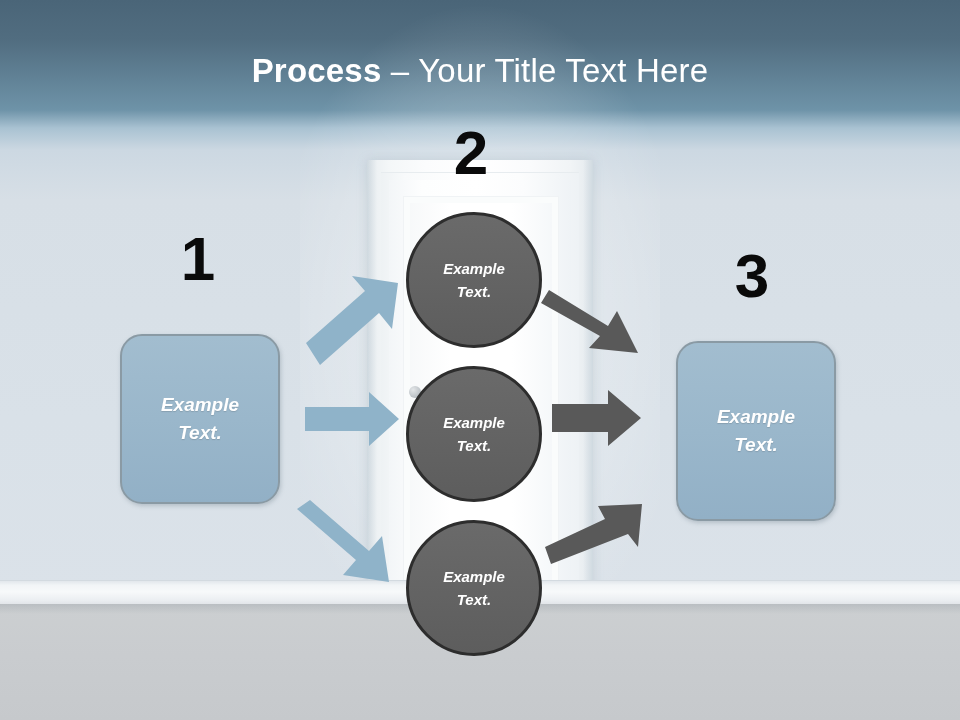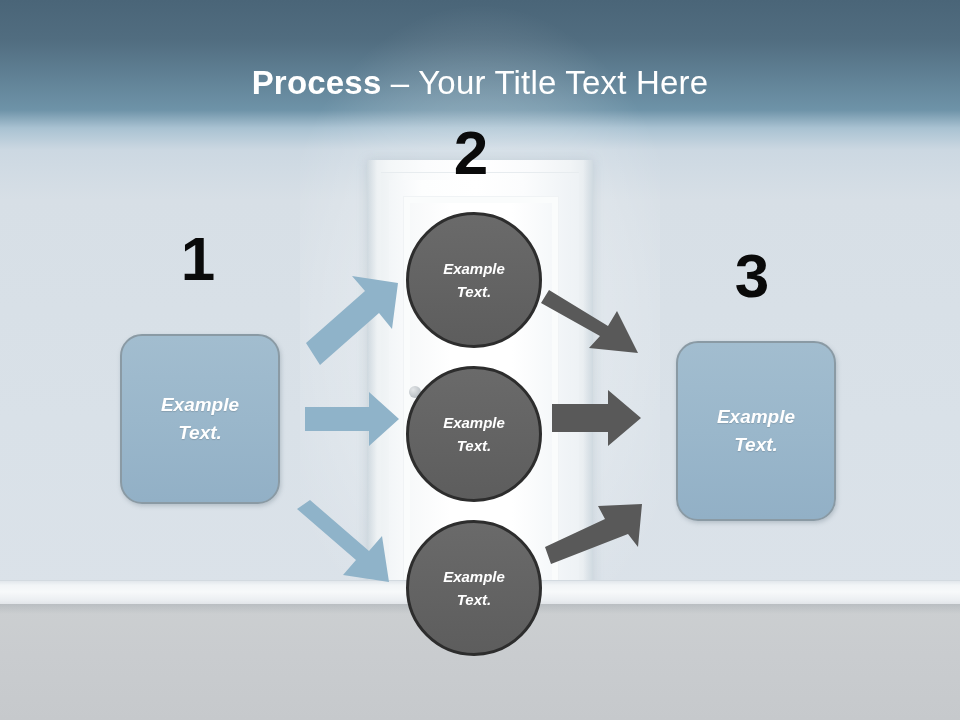--- a/index.html
+++ b/index.html
@@ -126,21 +126,20 @@
   
   .title {
     position: absolute;
     left: 0; top: 52px;
     width: 960px;
     text-align: center;
     font-size: 33px;
     color: #ffffff;
     letter-spacing: 0.2px;
     white-space: nowrap;
-    margin-top: 12px;
   }
   .title b { font-weight: bold; }
   .title span.light { font-weight: normal; }
 
   
   .rbox {
     position: absolute;
     background: linear-gradient(to bottom, #a2bdcf 0%, #9ab7cb 50%, #92b0c6 100%);
     border: 2px solid #8a9aa4;
     border-radius: 22px;

